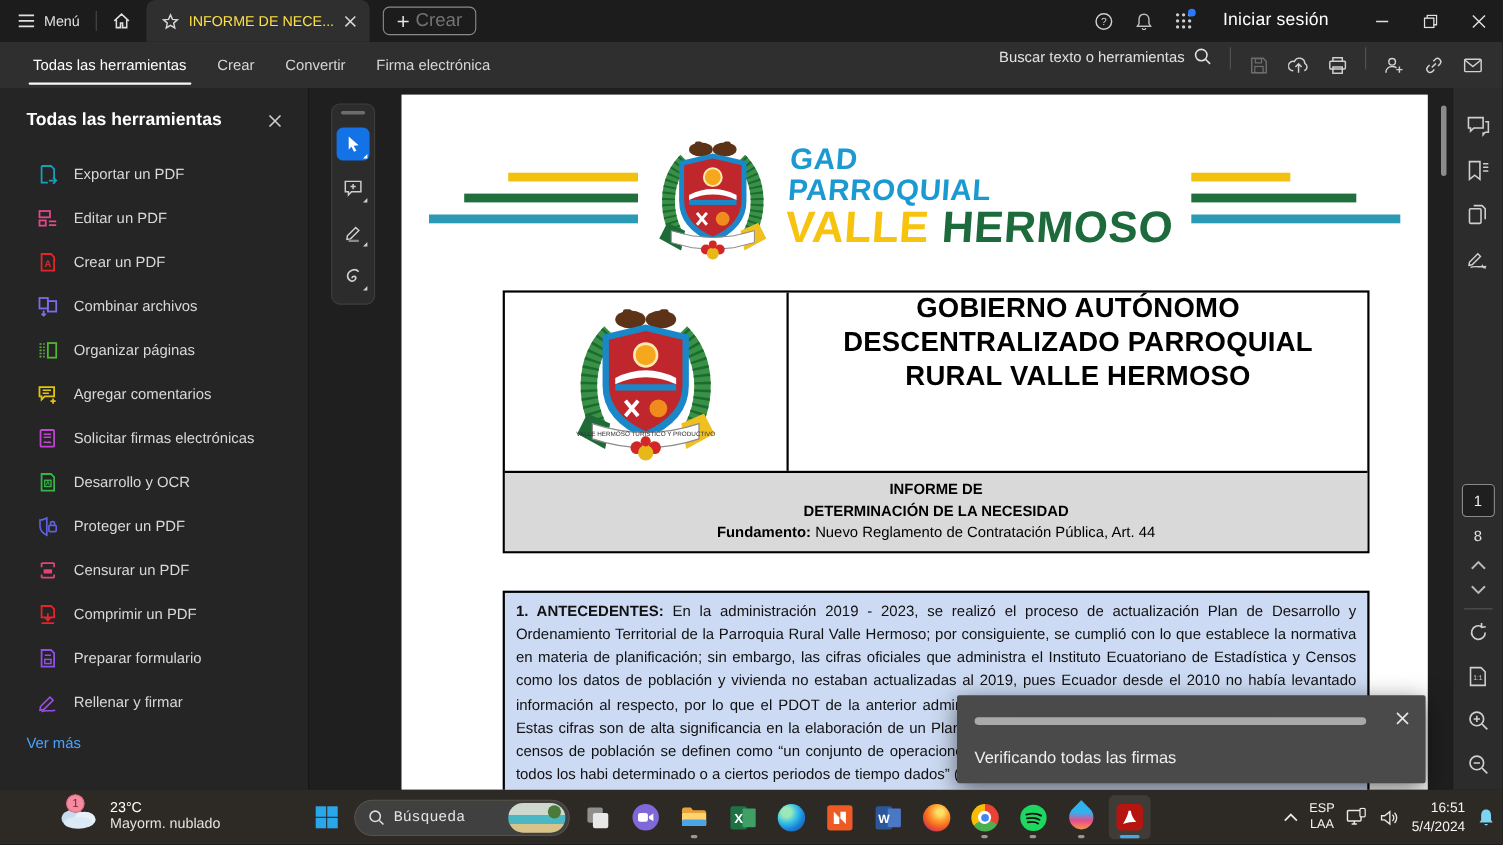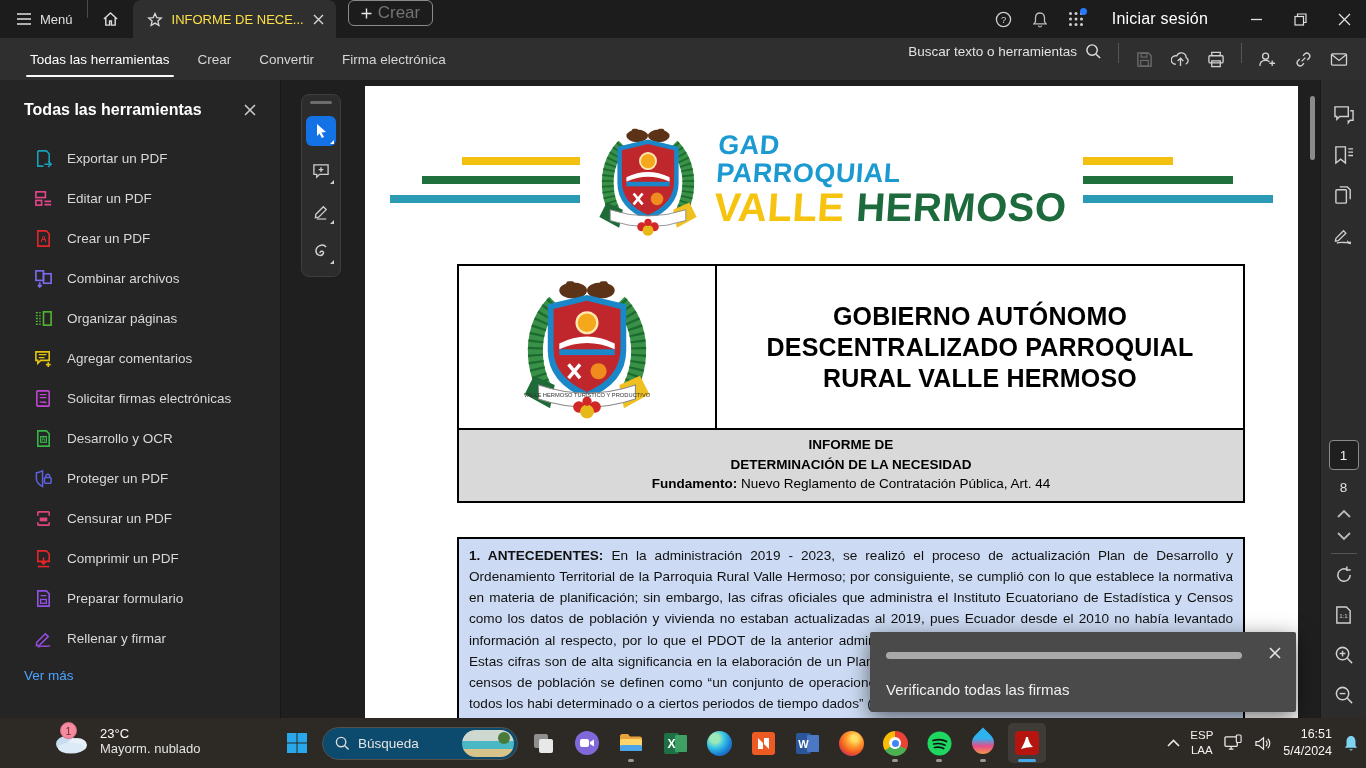--- a/index.html
+++ b/index.html
@@ -2,21 +2,21 @@
 <html><head>
 <meta charset="utf-8">
 <style>
   * { margin:0; padding:0; box-sizing:border-box; }
   html,body { width:1366px; height:768px; overflow:hidden; background:#000; }
   body { font-family:"Liberation Sans", sans-serif; }
   .app { position:relative; width:1366px; height:768px; background:#1c1c1c; overflow:hidden; }
 
   
   .titlebar { position:absolute; top:0; left:0; right:0; height:38px; background:#1c1c1c; display:flex; align-items:center; color:#e6e6e6; }
-  .tb-left { display:flex; align-items:flex-start; height:100%; }
+  .tb-left { display:flex; align-items:center; height:100%; }
   .menu-btn { display:flex; align-items:center; gap:8px; padding:0 14px 0 16px; height:100%; cursor:pointer; font-size:13px; color:#e0e0e0; }
   .tb-divider { width:1px; height:18px; background:#4a4a4a; }
   .home-btn { padding:0 14px; display:flex; align-items:center; height:100%; }
   .doc-tab { display:flex; align-items:center; gap:9px; background:#2f2f2f; height:38px; padding:0 12px 0 14px; border-radius:8px 8px 0 0; max-width:218px; }
   .doc-tab .title { font-size:13px; color:#fde047; white-space:nowrap; }
   .create-btn { display:flex; align-items:center; gap:6px; border:1px solid #8a8a8a; border-radius:6px; height:26px; padding:0 12px; margin-left:12px; font-size:17px; color:#737373; }
   .tb-right { margin-left:auto; display:flex; align-items:center; height:100%; }
   .tb-icon-btn { width:36px; height:100%; display:flex; align-items:center; justify-content:center; color:#cfcfcf; }
   .apps-grid-wrap { position:relative; }
   .blue-dot { position:absolute; top:8px; right:7px; width:7px; height:7px; border-radius:50%; background:#2979ff; }
@@ -69,21 +69,21 @@
   .crest-small { width:190px; height:150px; }
   .wordmark { display:flex; flex-direction:column; line-height:1.02; transform:skewX(-4deg); }
   .wm-top { font-size:27px; font-weight:bold; color:#1b9ad2; letter-spacing:.5px; }
   .wm-big { font-size:40px; font-weight:bold; letter-spacing:.5px; white-space:nowrap; }
   .wm-valle { color:#f6c40e; }
   .wm-hermoso { color:#1d6b3c; }
 
   .doc-table { margin:22px 53px 0 92px; border:2px solid #000; }
   .dt-row1 { display:flex; border-bottom:2px solid #000; }
   .dt-cell-logo { width:258px; border-right:2px solid #000; display:flex; align-items:center; justify-content:center; padding:6px 0; }
-  .dt-cell-title { flex:1; display:flex; flex-direction:column; align-items:center; justify-content:center; gap:2px; }
+  .dt-cell-title { flex:1; display:flex; flex-direction:column; align-items:center; gap:2px; }
   .dt-title-line { font-size:25px; font-weight:bold; letter-spacing:.2px; }
   .dt-row2 { background:#d9d9d9; text-align:center; padding:5px 8px 7px 8px; }
   .dt-sub { font-size:13.5px; font-weight:bold; line-height:1.45; }
   .dt-fund { font-size:13.5px; line-height:1.45; }
   .dt-fund b { font-weight:bold; }
 
   .body-box { margin:34px 53px 0 92px; border:2px solid #000; background:#ccdbf3; padding:6px 10px 14px 10px; }
   .body-par { font-size:13.6px; line-height:1.56; text-align:justify; color:#111; }
   .body-par b { font-weight:bold; }
 
@@ -109,21 +109,21 @@
   .weather { position:absolute; left:52px; top:6px; display:flex; align-items:center; gap:10px; color:#f0f0f0; }
   .weather-icon { position:relative; width:38px; height:34px; }
   .wx-badge { position:absolute; top:-2px; left:8px; width:17px; height:17px; border-radius:50%; background:#f48ca0; border:1px solid #e06a84; color:#7a1f33; font-size:10.5px; display:flex; align-items:center; justify-content:center; z-index:2; }
   .wx-temp { font-size:13px; color:#ffffff; }
   .wx-desc { font-size:13px; color:#e3e3e3; }
   .tb-center { position:absolute; left:278px; top:0; height:50px; display:flex; align-items:center; gap:6px; }
   .task-ic { position:relative; width:38px; height:40px; border-radius:5px; display:flex; align-items:center; justify-content:center; }
   .task-ic .run-dot { position:absolute; bottom:1px; left:50%; transform:translateX(-50%); width:6px; height:3px; border-radius:2px; background:#9b9692; }
   .task-ic.active { background:rgba(255,255,255,.09); }
   .task-ic.active .run-line { position:absolute; bottom:1px; left:50%; transform:translateX(-50%); width:18px; height:3px; border-radius:2px; background:#47a8e8; }
-  .search-pill { display:flex; align-items:center; gap:8px; width:196px; height:33px; border-radius:17px; background:#0c4a6e; border:1px solid #57514a; padding:0 3px 0 12px; color:#e4e4e4; font-size:13.5px; }
+  .search-pill { display:flex; align-items:center; gap:8px; width:196px; height:33px; border-radius:17px; background:#404040; border:1px solid #57514a; padding:0 3px 0 12px; color:#e4e4e4; font-size:13.5px;font-family:Liberation Mono, monospace; }
   .beach { margin-left:auto; width:52px; height:27px; border-radius:14px; background:linear-gradient(180deg,#cfd8cf 0 40%,#49b8c4 40% 72%,#d8c38a 72% 100%); overflow:hidden; position:relative; }
   .beach::after { content:""; position:absolute; right:4px; top:2px; width:12px; height:12px; border-radius:50%; background:#4a7a3a; }
   .tray { position:absolute; right:6px; top:0; height:50px; display:flex; align-items:center; gap:10px; color:#f0f0f0; }
   .lang { font-size:11.5px; line-height:1.3; text-align:center; color:#f2f2f2; }
   .clock { font-size:12.5px; line-height:1.35; text-align:right; color:#f5f5f5; }
   .bell-blue { color:#7fd4f2; }
 
   
   svg { display:block; }
 </style>

